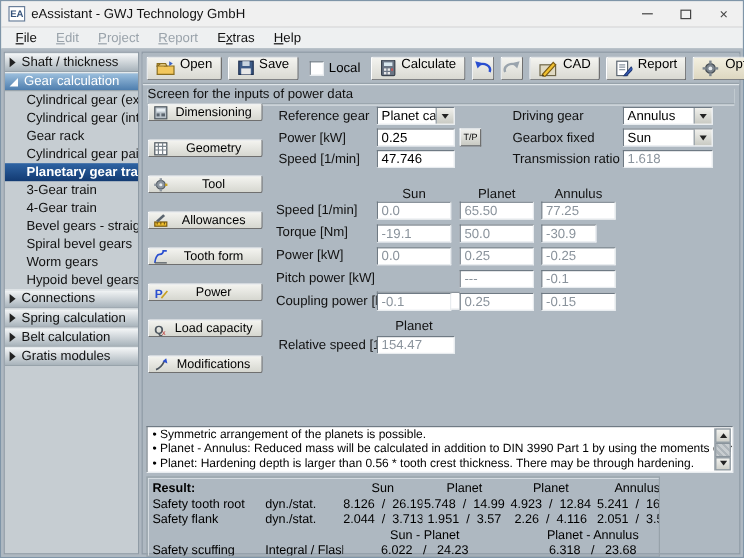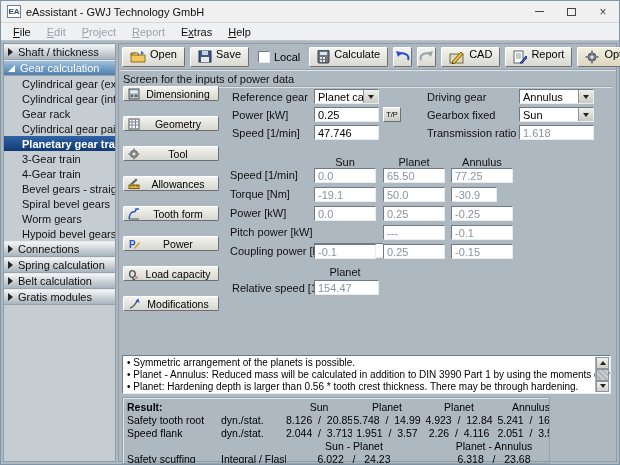--- a/index.html
+++ b/index.html
@@ -404,25 +404,25 @@
       <div class="resultbox">
         <div class="rgrid" id="resultgrid">
             <span class="rcell bold">Result:</span>
             <span class="rcell"></span>
             <span class="rcell center">Sun</span>
             <span class="rcell center">Planet</span>
             <span class="rcell center">Planet</span>
             <span class="rcell center">Annulus</span>
             <span class="rcell">Safety tooth root</span>
             <span class="rcell">dyn./stat.</span>
-            <span class="rcell center">8.126  /  20.85</span>
+            <span class="rcell center">8.126  /  26.19</span>
             <span class="rcell center">5.748  /  14.99</span>
             <span class="rcell center">4.923  /  12.84</span>
             <span class="rcell center">5.241  /  16.86</span>
-            <span class="rcell">Speed flank</span>
+            <span class="rcell">Safety flank</span>
             <span class="rcell">dyn./stat.</span>
             <span class="rcell center">2.044  /  3.713</span>
             <span class="rcell center">1.951  /  3.57</span>
             <span class="rcell center">2.26  /  4.116</span>
             <span class="rcell center">2.051  /  3.543</span>
             <span class="rcell"></span>
             <span class="rcell"></span>
             <span class="rcell center" style="grid-column: span 2;">Sun - Planet</span>
             <span class="rcell center" style="grid-column: span 2;">Planet - Annulus</span>
             <span class="rcell">Safety scuffing</span>

